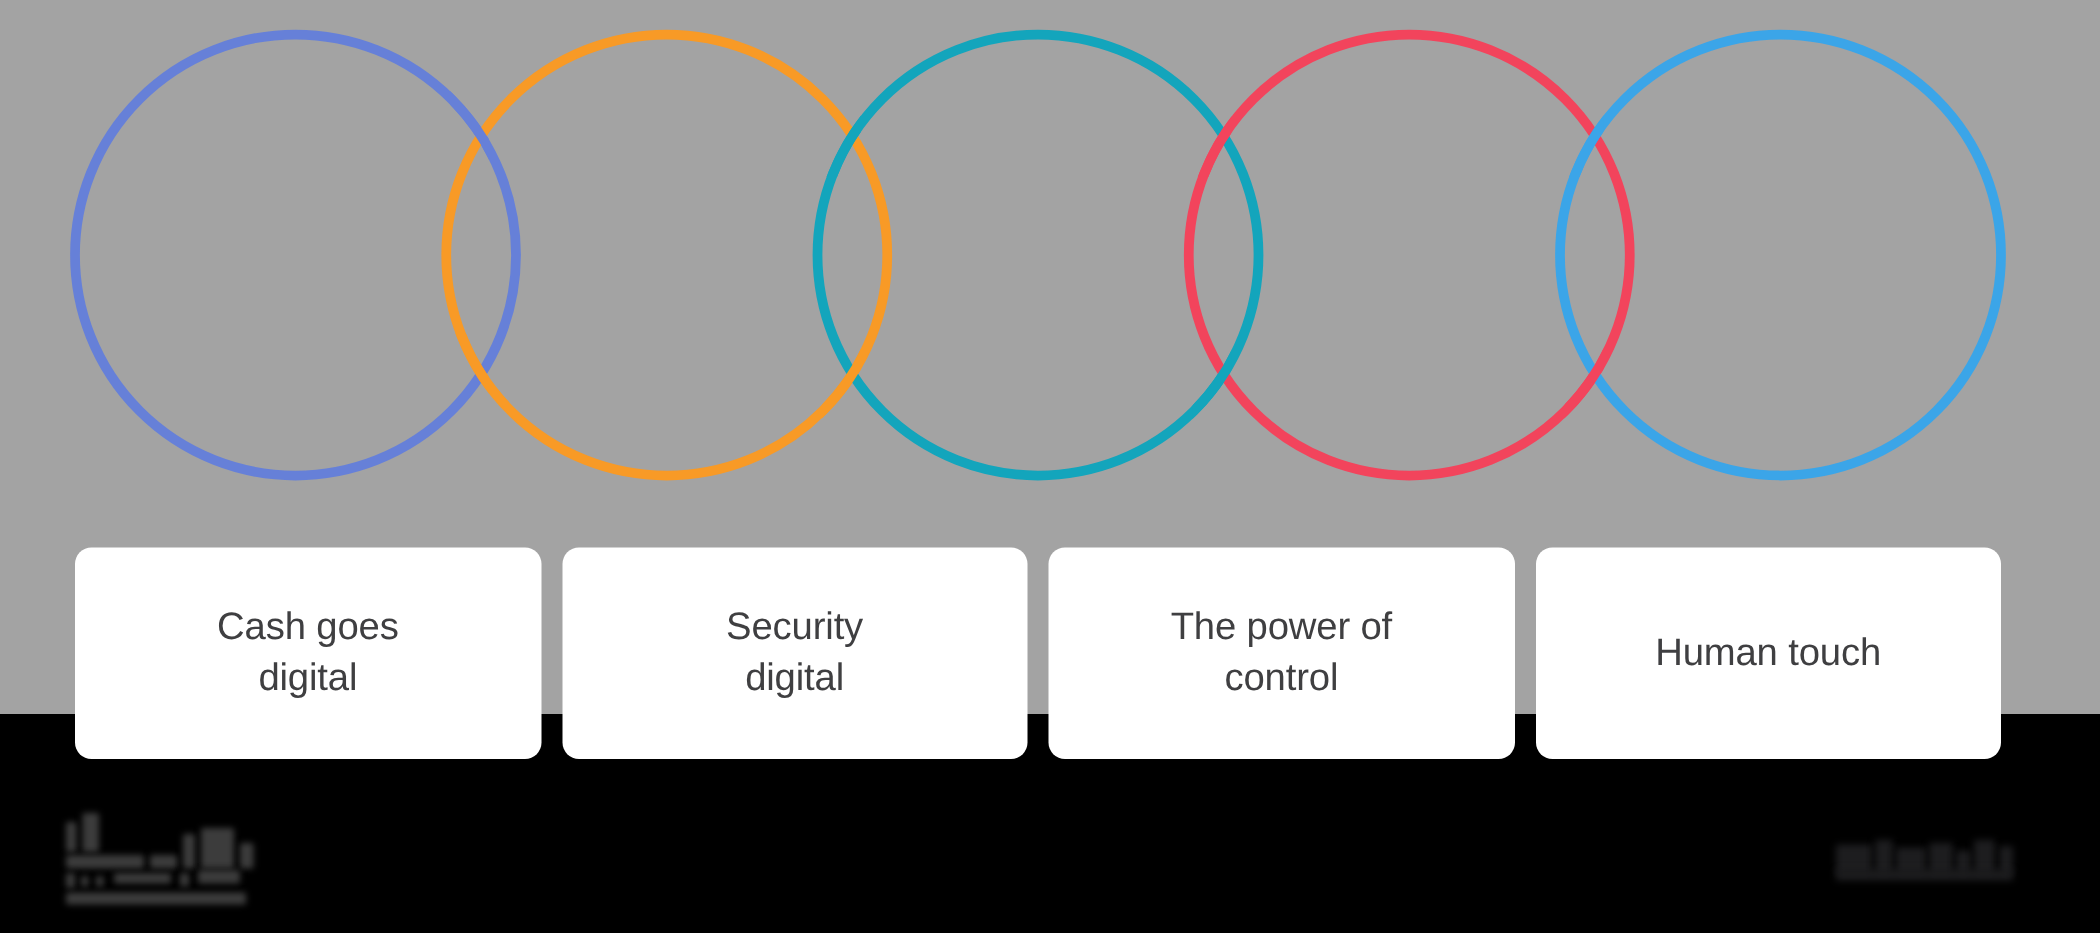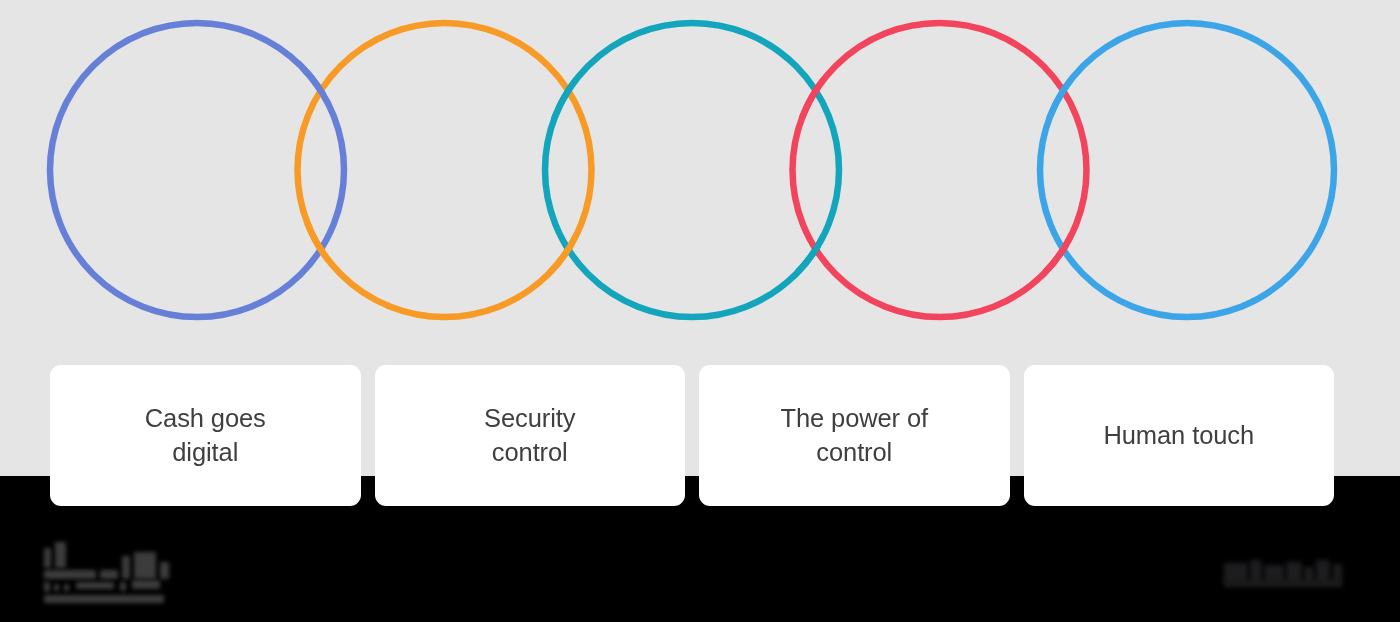--- a/index.html
+++ b/index.html
@@ -12,21 +12,21 @@
     width: 1400px;
     height: 622px;
     overflow: hidden;
     font-family: "Liberation Sans", sans-serif;
   }
 
   #stage {
     position: relative;
     width: 1400px;
     height: 476px;
-    background: #e5e5e5;
+    background: #a3a3a3;
   }
 
   
   #chain-layer {
     position: absolute;
     left: 0;
     top: 0;
     width: 1400px;
     height: 350px;
   }
@@ -173,21 +173,21 @@
     </svg>
   </div>
 
   <div id="cards-row">
     <div class="card">
       <span class="card-label">Cash goes
 digital</span>
     </div>
     <div class="card">
       <span class="card-label">Security
-control</span>
+digital</span>
     </div>
     <div class="card">
       <span class="card-label">The power of
 control</span>
     </div>
     <div class="card">
       <span class="card-label">Human touch</span>
     </div>
   </div>
 

